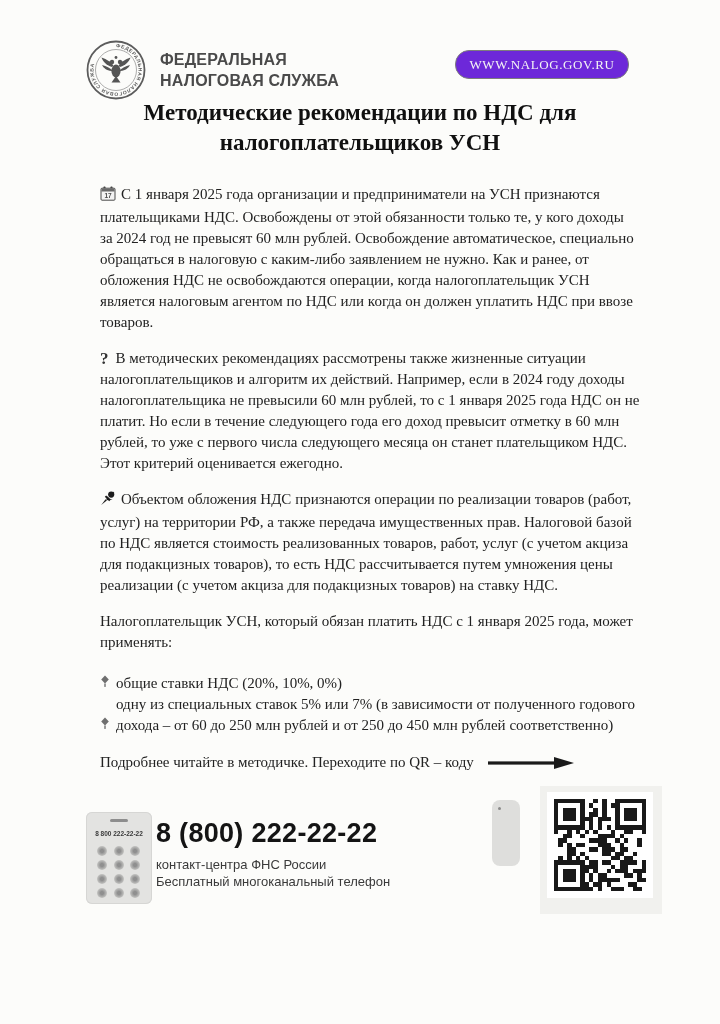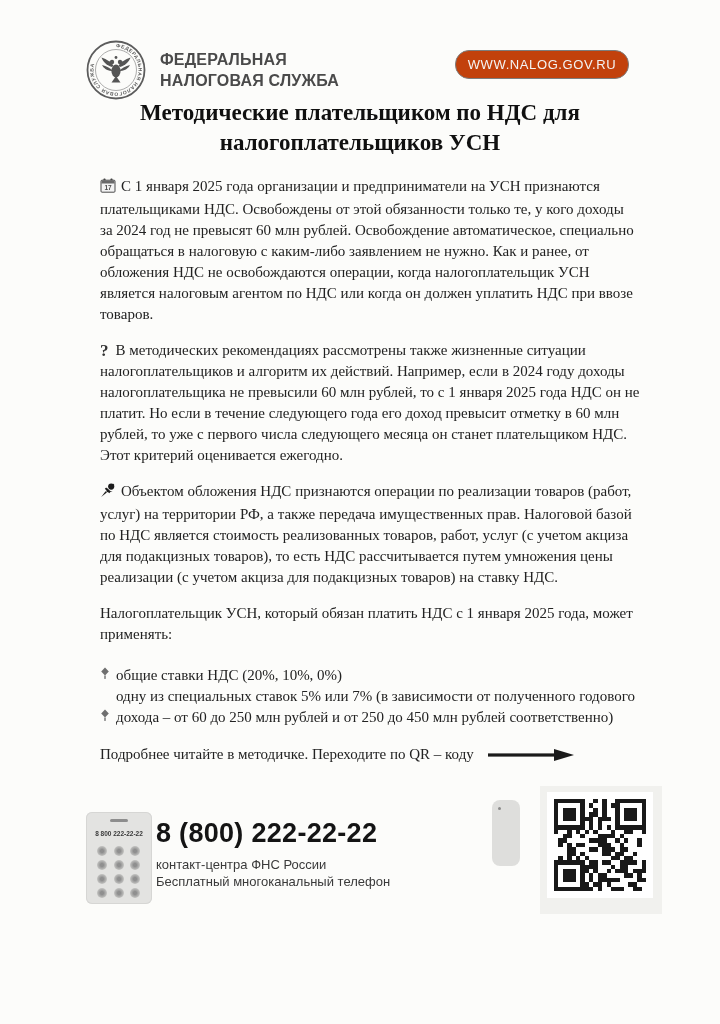--- a/index.html
+++ b/index.html
@@ -4,31 +4,31 @@
 <style>
   html,body{margin:0;padding:0;}
   body{background:#e9e9e7;font-family:"Liberation Serif",serif;}
   .page{position:relative;width:720px;height:1024px;margin:0 auto;background:#fcfcfa;overflow:hidden;color:#1e1e1e;}
 
   
   .header{position:absolute;left:86px;top:40px;display:flex;align-items:flex-start;}
   .emblem{width:60px;height:60px;flex:0 0 auto;}
   .agency-name{margin-left:14px;padding-top:10px;font-family:"Liberation Sans",sans-serif;
     font-weight:bold;font-size:16px;line-height:1.3;color:#4a4a4a;letter-spacing:.2px;}
-  .site-badge{position:absolute;left:455px;top:50px;width:172px;height:27px;background:#c2410c;
+  .site-badge{position:absolute;left:455px;top:50px;width:172px;height:27px;background:#6d28d9;
     border:1px solid #7d7d7d;border-radius:14px;display:flex;align-items:center;justify-content:center;
-    font-family:Liberation Sans, sans-serif;font-size:13px;color:#f4f4f4;letter-spacing:.6px;}
+    font-family:Liberation Serif, serif;font-size:13px;color:#f4f4f4;letter-spacing:.6px;}
 
   
   .doc-title{position:absolute;top:98px;left:0;right:0;text-align:center;}
   .doc-title span{display:inline-block;max-width:500px;font-size:23px;font-weight:bold;line-height:1.32;color:#101010;}
 
   
   .content{position:absolute;left:100px;top:172px;width:540px;font-size:15px;line-height:21px;color:#222;}
-  .content p{margin:4px 0 15px 0;}
+  .content p{margin:12px 0 15px 0;}
   .p-icon{display:inline-block;vertical-align:-2px;margin-right:5px;}
   .q-mark{display:inline-block;font-weight:bold;font-size:17px;color:#333;margin-right:7px;vertical-align:-1px;}
   .rates-intro{margin:2px 0 10px 0;}
   .bullet-row{display:flex;align-items:flex-end;margin:0;}
   .bullet-icon{flex:0 0 auto;margin:5px 6px 0 0;}
   .qr-line{margin-top:16px;display:flex;align-items:center;gap:14px;}
 
   
   .phone-device{position:absolute;left:86px;top:812px;width:66px;height:92px;background:#e3e3e1;
     border-radius:6px;box-shadow:0 0 0 1px #d6d6d4 inset;}
@@ -78,21 +78,21 @@
     <div class="agency-name">
       <div>ФЕДЕРАЛЬНАЯ</div>
       <div>НАЛОГОВАЯ СЛУЖБА</div>
     </div>
   </div>
   <div class="site-badge">
     <span>WWW.NALOG.GOV.RU</span>
   </div>
 
   <div class="doc-title">
-    <span>Методические плательщиком по НДС для налогоплательщиков УСН</span>
+    <span>Методические рекомендации по НДС для налогоплательщиков УСН</span>
   </div>
 
   <div class="content">
 
     <p>
       <span class="p-icon">
         <svg width="16" height="15" viewBox="0 0 16 15">
           <rect x="3.5" y="0.6" width="2" height="3.2" rx="0.6" fill="#444"></rect>
           <rect x="10.5" y="0.6" width="2" height="3.2" rx="0.6" fill="#444"></rect>
           <rect x="1" y="2.2" width="14" height="12" rx="1" fill="#f3f3f3" stroke="#4a4a4a" stroke-width="1"></rect>

